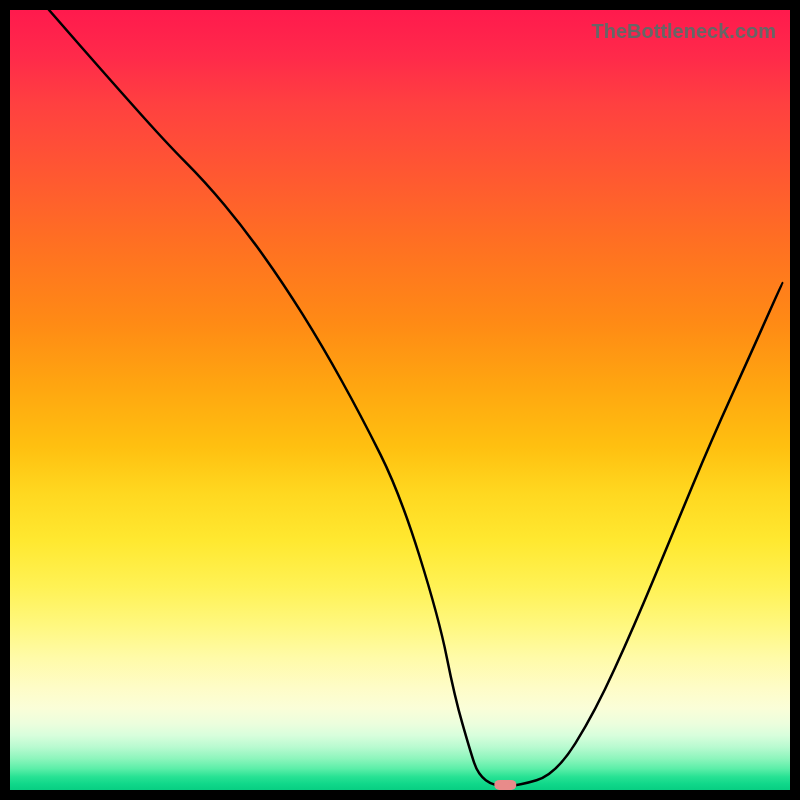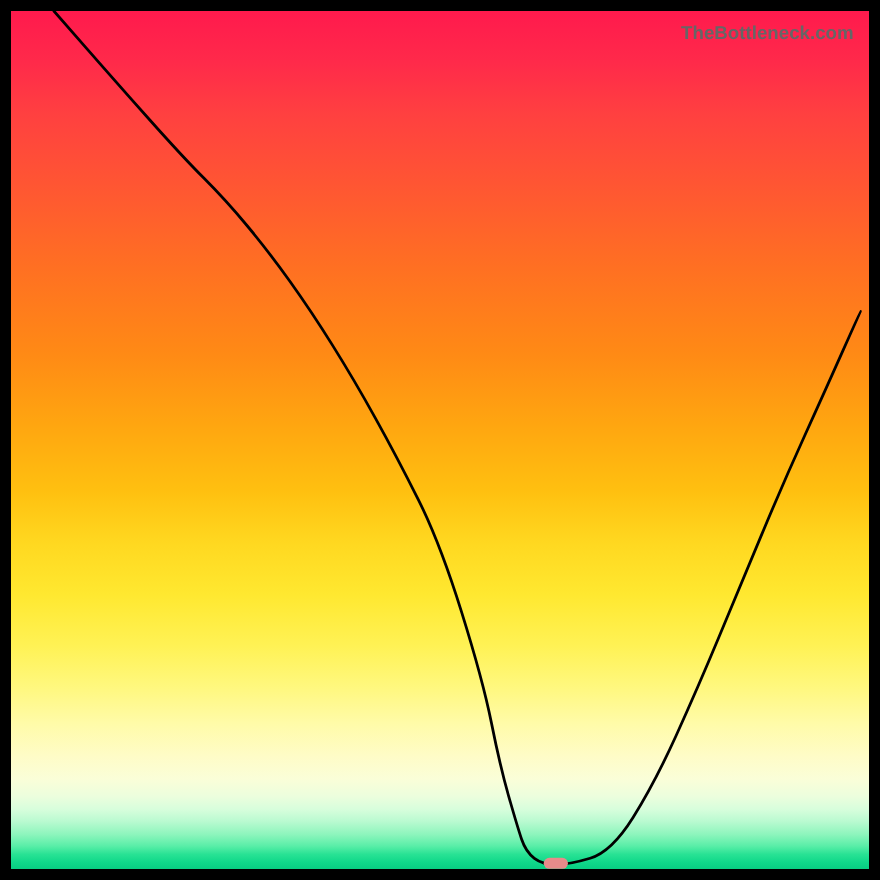--- a/index.html
+++ b/index.html
@@ -46,21 +46,21 @@
       #28e294 98.3%,
       #10d88a 99.2%,
       #08ce82 100%
     );
   }
   .watermark {
     position: absolute;
     top: 10px;
     right: 14px;
     font-family: Arial, sans-serif;
-    font-size: 17px;
+    font-size: 20px;
     font-weight: bold;
     color: #666666;
     letter-spacing: 0px;
   }
   svg.curve {
     position: absolute;
     left: 0;
     top: 0;
     width: 780px;
     height: 780px;

